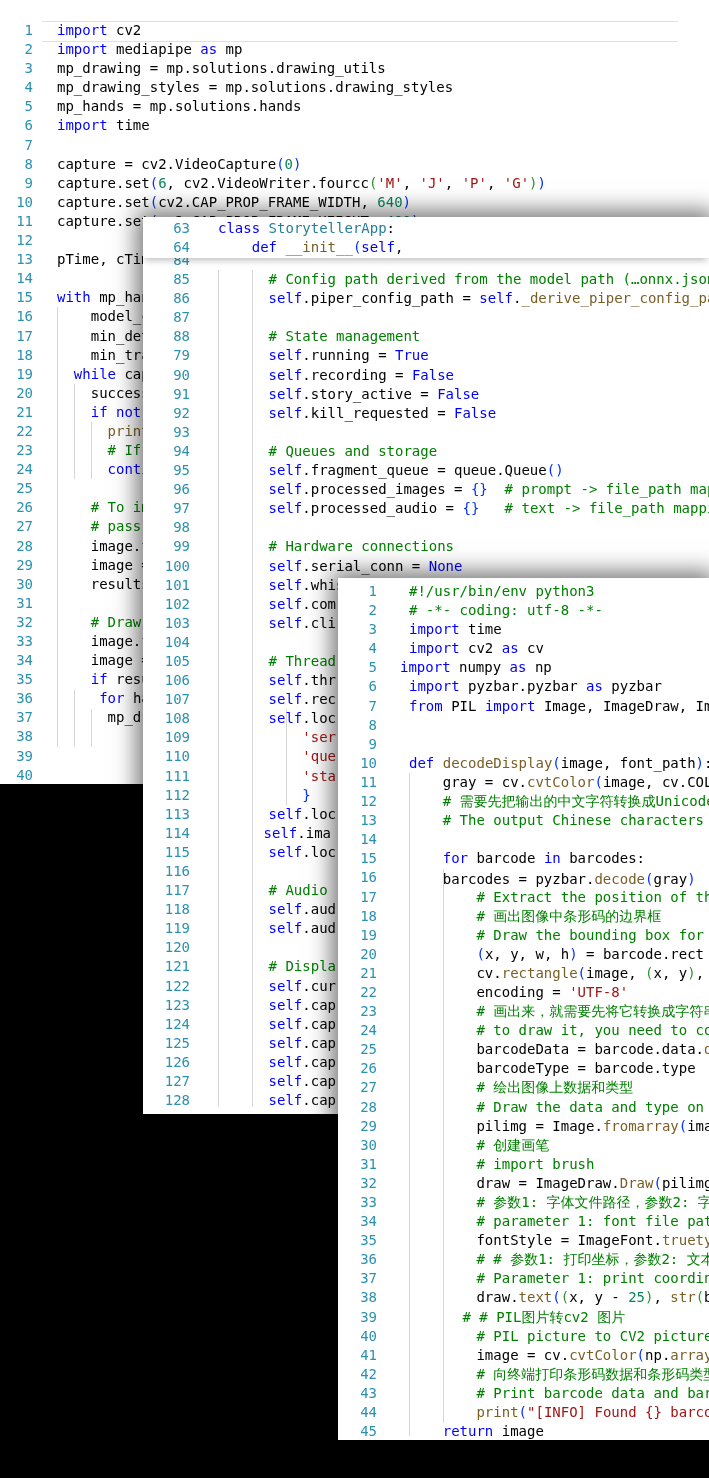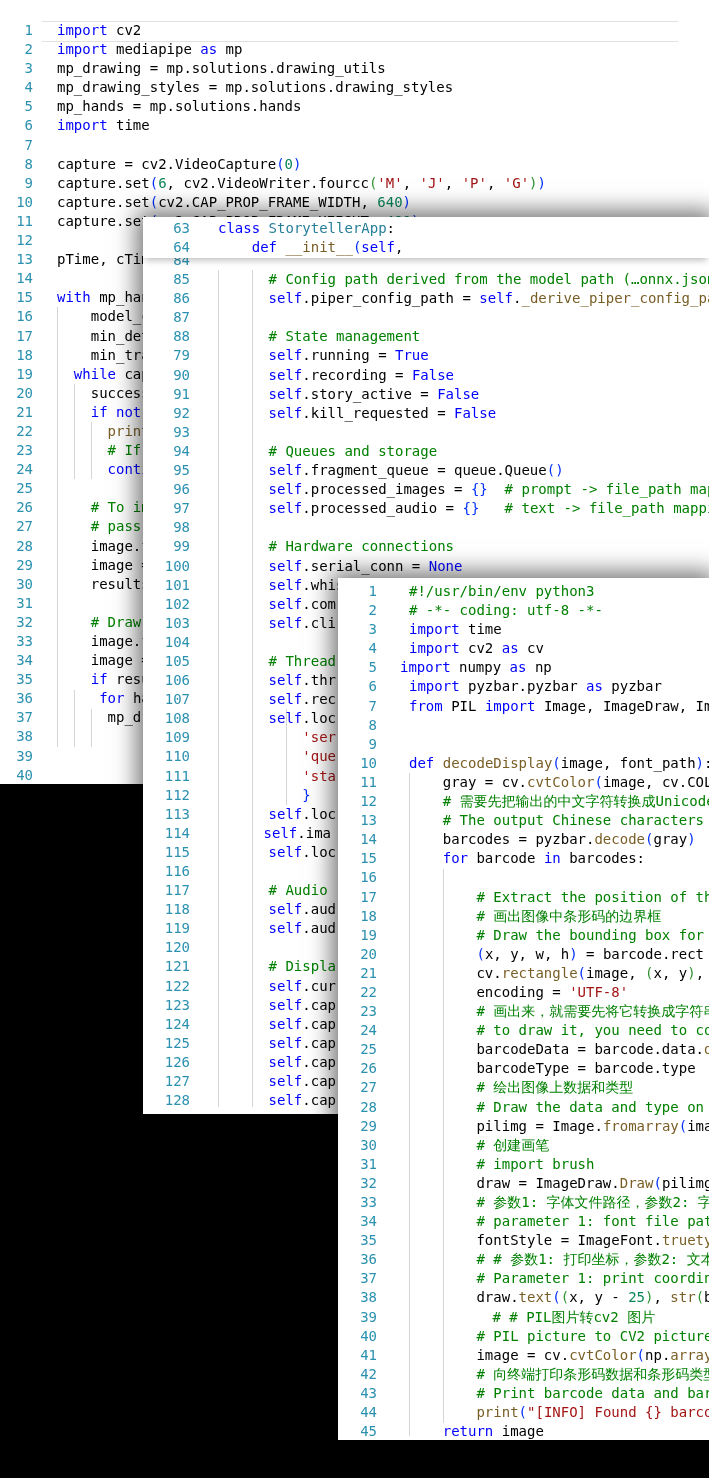--- a/index.html
+++ b/index.html
@@ -147,21 +147,21 @@
       <div class="row"><span class="ln" style="width: 39px; padding-right: 9px;">4</span><span class="code" style="margin-left: 23px;"><span class="tok-k">import</span><span class="tok-d"> cv2 </span><span class="tok-k">as</span><span class="tok-d"> cv</span></span></div>
       <div class="row"><span class="ln" style="width: 39px; padding-right: 9px;">5</span><span class="code" style="margin-left: 14px;"><span class="tok-k">import</span><span class="tok-d"> numpy </span><span class="tok-k">as</span><span class="tok-d"> np</span></span></div>
       <div class="row"><span class="ln" style="width: 39px; padding-right: 9px;">6</span><span class="code" style="margin-left: 23px;"><span class="tok-k">import</span><span class="tok-d"> pyzbar.pyzbar </span><span class="tok-k">as</span><span class="tok-d"> pyzbar</span></span></div>
       <div class="row"><span class="ln" style="width: 39px; padding-right: 9px;">7</span><span class="code" style="margin-left: 23px;"><span class="tok-k">from</span><span class="tok-d"> PIL </span><span class="tok-k">import</span><span class="tok-d"> Image, ImageDraw, ImageF</span></span></div>
       <div class="row"><span class="ln" style="width: 39px; padding-right: 9px;">8</span><span class="code" style="margin-left: 23px;"></span></div>
       <div class="row"><span class="ln" style="width: 39px; padding-right: 9px;">9</span><span class="code" style="margin-left: 23px;"></span></div>
       <div class="row"><span class="ln" style="width: 39px; padding-right: 9px;">10</span><span class="code" style="margin-left: 23px;"><span class="tok-k">def</span><span class="tok-d"> </span><span class="tok-f">decodeDisplay</span><span class="tok-p">(</span><span class="tok-d">image, font_path</span><span class="tok-p">)</span><span class="tok-d">:</span></span></div>
       <div class="row"><span class="ln" style="width: 39px; padding-right: 9px;">11</span><span class="code" style="margin-left: 23px;"><span class="tok-d">    gray = cv.</span><span class="tok-f">cvtColor</span><span class="tok-p">(</span><span class="tok-d">image, cv.COLOR_B</span></span></div>
       <div class="row"><span class="ln" style="width: 39px; padding-right: 9px;">12</span><span class="code" style="margin-left: 23px;"><span class="tok-c">    # 需要先把输出的中文字符转换成Unicode编</span></span></div>
       <div class="row"><span class="ln" style="width: 39px; padding-right: 9px;">13</span><span class="code" style="margin-left: 23px;"><span class="tok-c">    # The output Chinese characters need</span></span></div>
-      <div class="row"><span class="ln" style="width: 39px; padding-right: 9px;">14</span><span class="code" style="margin-left: 23px;"><span class="tok-d">    barcodes = pyzbar.</span><span class="tok-f">decode</span><span class="tok-p">(</span><span class="tok-d">gray</span><span class="tok-p">)</span></span></div>
+      <div class="row"><span class="ln" style="width: 39px; padding-right: 9px;">14</span><span class="code" style="margin-left: 23px; margin-top: 40px;"><span class="tok-d">    barcodes = pyzbar.</span><span class="tok-f">decode</span><span class="tok-p">(</span><span class="tok-d">gray</span><span class="tok-p">)</span></span></div>
       <div class="row"><span class="ln" style="width: 39px; padding-right: 9px;">15</span><span class="code" style="margin-left: 23px;"><span class="tok-d">    </span><span class="tok-k">for</span><span class="tok-d"> barcode </span><span class="tok-k">in</span><span class="tok-d"> barcodes:</span></span></div>
       <div class="row"><span class="ln" style="width: 39px; padding-right: 9px;">16</span></div>
       <div class="row"><span class="ln" style="width: 39px; padding-right: 9px;">17</span><span class="code" style="margin-left: 23px;"><span class="tok-c">        # Extract the position of the bo</span></span></div>
       <div class="row"><span class="ln" style="width: 39px; padding-right: 9px;">18</span><span class="code" style="margin-left: 23px;"><span class="tok-c">        # 画出图像中条形码的边界框</span></span></div>
       <div class="row"><span class="ln" style="width: 39px; padding-right: 9px;">19</span><span class="code" style="margin-left: 23px;"><span class="tok-c">        # Draw the bounding box for the</span></span></div>
       <div class="row"><span class="ln" style="width: 39px; padding-right: 9px;">20</span><span class="code" style="margin-left: 23px;"><span class="tok-d">        </span><span class="tok-p">(</span><span class="tok-d">x, y, w, h</span><span class="tok-p">)</span><span class="tok-d"> = barcode.rect</span></span></div>
       <div class="row"><span class="ln" style="width: 39px; padding-right: 9px;">21</span><span class="code" style="margin-left: 23px;"><span class="tok-d">        cv.</span><span class="tok-f">rectangle</span><span class="tok-p">(</span><span class="tok-d">image, </span><span class="tok-q">(</span><span class="tok-d">x, y</span><span class="tok-q">)</span><span class="tok-d">, </span></span></div>
       <div class="row"><span class="ln" style="width: 39px; padding-right: 9px;">22</span><span class="code" style="margin-left: 23px;"><span class="tok-d">        encoding = </span><span class="tok-s">'UTF-8'</span></span></div>
       <div class="row"><span class="ln" style="width: 39px; padding-right: 9px;">23</span><span class="code" style="margin-left: 23px;"><span class="tok-c">        # 画出来，就需要先将它转换成字符串</span></span></div>
       <div class="row"><span class="ln" style="width: 39px; padding-right: 9px;">24</span><span class="code" style="margin-left: 23px;"><span class="tok-c">        # to draw it, you need to conver</span></span></div>
@@ -172,21 +172,21 @@
       <div class="row"><span class="ln" style="width: 39px; padding-right: 9px;">29</span><span class="code" style="margin-left: 23px;"><span class="tok-d">        pilimg = Image.</span><span class="tok-f">fromarray</span><span class="tok-p">(</span><span class="tok-d">image</span></span></div>
       <div class="row"><span class="ln" style="width: 39px; padding-right: 9px;">30</span><span class="code" style="margin-left: 23px;"><span class="tok-c">        # 创建画笔</span></span></div>
       <div class="row"><span class="ln" style="width: 39px; padding-right: 9px;">31</span><span class="code" style="margin-left: 23px;"><span class="tok-c">        # import brush</span></span></div>
       <div class="row"><span class="ln" style="width: 39px; padding-right: 9px;">32</span><span class="code" style="margin-left: 23px;"><span class="tok-d">        draw = ImageDraw.</span><span class="tok-f">Draw</span><span class="tok-p">(</span><span class="tok-d">pilimg</span></span></div>
       <div class="row"><span class="ln" style="width: 39px; padding-right: 9px;">33</span><span class="code" style="margin-left: 23px;"><span class="tok-c">        # 参数1: 字体文件路径，参数2: 字体</span></span></div>
       <div class="row"><span class="ln" style="width: 39px; padding-right: 9px;">34</span><span class="code" style="margin-left: 23px;"><span class="tok-c">        # parameter 1: font file path, p</span></span></div>
       <div class="row"><span class="ln" style="width: 39px; padding-right: 9px;">35</span><span class="code" style="margin-left: 23px;"><span class="tok-d">        fontStyle = ImageFont.</span><span class="tok-f">truetype</span></span></div>
       <div class="row"><span class="ln" style="width: 39px; padding-right: 9px;">36</span><span class="code" style="margin-left: 23px;"><span class="tok-c">        # # 参数1: 打印坐标，参数2: 文本，</span></span></div>
       <div class="row"><span class="ln" style="width: 39px; padding-right: 9px;">37</span><span class="code" style="margin-left: 23px;"><span class="tok-c">        # Parameter 1: print coordinates</span></span></div>
       <div class="row"><span class="ln" style="width: 39px; padding-right: 9px;">38</span><span class="code" style="margin-left: 23px;"><span class="tok-d">        draw.</span><span class="tok-f">text</span><span class="tok-p">(</span><span class="tok-q">(</span><span class="tok-d">x, y - </span><span class="tok-n">25</span><span class="tok-q">)</span><span class="tok-d">, </span><span class="tok-f">str</span><span class="tok-q">(</span><span class="tok-d">barco</span></span></div>
-      <div class="row"><span class="ln" style="width: 39px; padding-right: 9px;">39</span><span class="code" style="margin-left: 39px;"><span class="tok-c">        # # PIL图片转cv2 图片</span></span></div>
+      <div class="row"><span class="ln" style="width: 39px; padding-right: 9px;">39</span><span class="code" style="margin-left: 9px;"><span class="tok-c">        # # PIL图片转cv2 图片</span></span></div>
       <div class="row"><span class="ln" style="width: 39px; padding-right: 9px;">40</span><span class="code" style="margin-left: 23px;"><span class="tok-c">        # PIL picture to CV2 picture</span></span></div>
       <div class="row"><span class="ln" style="width: 39px; padding-right: 9px;">41</span><span class="code" style="margin-left: 23px;"><span class="tok-d">        image = cv.</span><span class="tok-f">cvtColor</span><span class="tok-p">(</span><span class="tok-d">np.</span><span class="tok-f">array</span></span></div>
       <div class="row"><span class="ln" style="width: 39px; padding-right: 9px;">42</span><span class="code" style="margin-left: 23px;"><span class="tok-c">        # 向终端打印条形码数据和条形码类型</span></span></div>
       <div class="row"><span class="ln" style="width: 39px; padding-right: 9px;">43</span><span class="code" style="margin-left: 23px;"><span class="tok-c">        # Print barcode data and barcode</span></span></div>
       <div class="row"><span class="ln" style="width: 39px; padding-right: 9px;">44</span><span class="code" style="margin-left: 23px;"><span class="tok-d">        </span><span class="tok-f">print</span><span class="tok-p">(</span><span class="tok-s">"[INFO] Found {} barcode:</span></span></div>
       <div class="row"><span class="ln" style="width: 39px; padding-right: 9px;">45</span><span class="code" style="margin-left: 23px;"><span class="tok-d">    </span><span class="tok-k">return</span><span class="tok-d"> image</span></span></div>
     </div>
   </div>
 
 </body></html>

